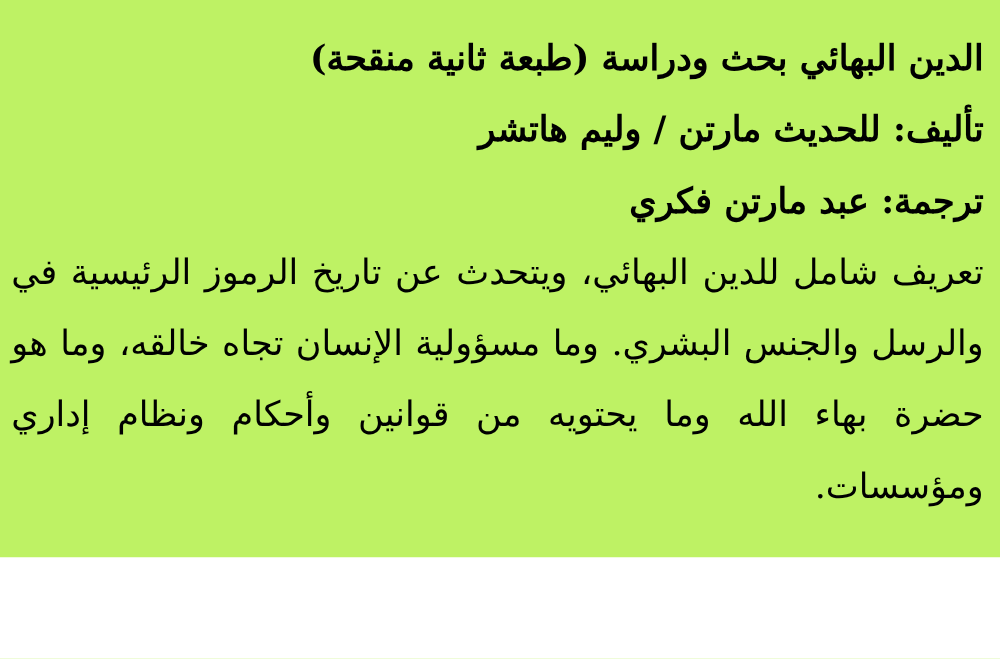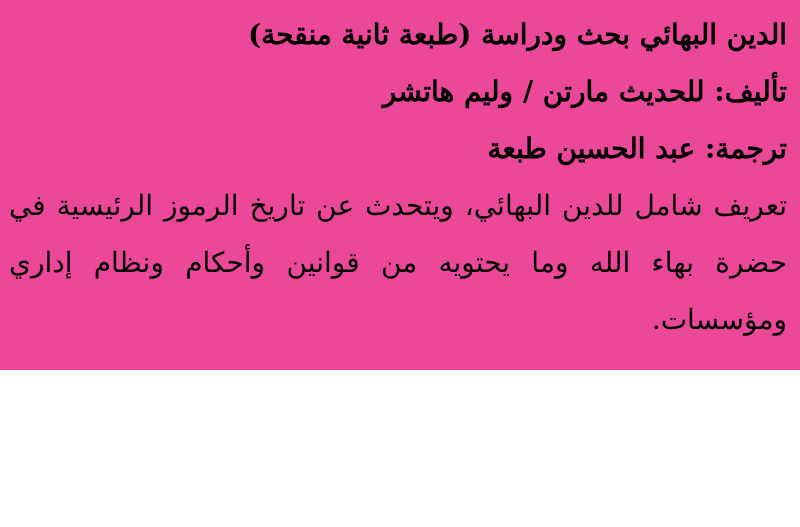--- a/index.html
+++ b/index.html
@@ -3,28 +3,28 @@
 <meta charset="utf-8">
 <style>
   html, body {
     margin: 0;
     padding: 0;
     background: #ffffff;
   }
   .page {
     position: relative;
     width: 800px;
-    height: 370px;
-    background: #ec4899;
+    height: 446px;
+    background: #bef264;
     color: #000000;
     direction: rtl;
     font-family: "DejaVu Serif", serif;
     overflow: hidden;
     box-sizing: border-box;
-    padding: 6px 13px 0 9px;
+    padding: 18px 13px 0 9px;
   }
   .hline {
     font-size: 28px;
     line-height: 57px;
     font-weight: 700;
     text-align: right;
     white-space: nowrap;
   }
   .desc .dline {
     font-size: 28px;
@@ -35,19 +35,20 @@
     text-justify: inter-word;
   }
 </style>
 </head>
 <body>
 
 <div class="page">
   <div class="header">
     <div class="hline">الدين البهائي بحث ودراسة (طبعة ثانية منقحة)</div>
     <div class="hline">تأليف: للحديث مارتن / وليم هاتشر</div>
-    <div class="hline">ترجمة: عبد الحسين طبعة</div>
+    <div class="hline">ترجمة: عبد مارتن فكري</div>
   </div>
   <div class="desc">
     <div class="dline">تعريف شامل للدين البهائي، ويتحدث عن تاريخ الرموز الرئيسية في</div>
+    <div class="dline">والرسل والجنس البشري. وما مسؤولية الإنسان تجاه خالقه، وما هو</div>
     <div class="dline">حضرة بهاء الله وما يحتويه من قوانين وأحكام ونظام إداري ومؤسسات.</div>
   </div>
 </div>
 
 </body></html>

